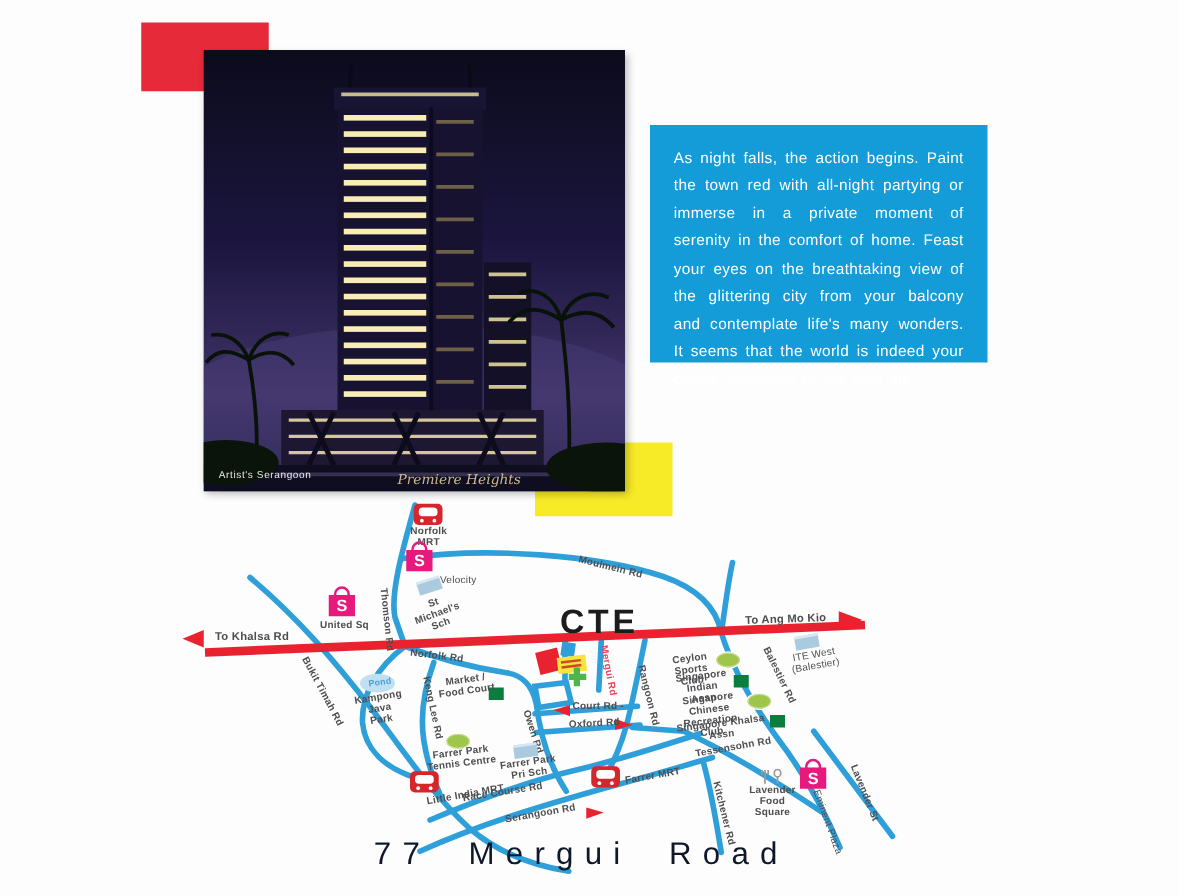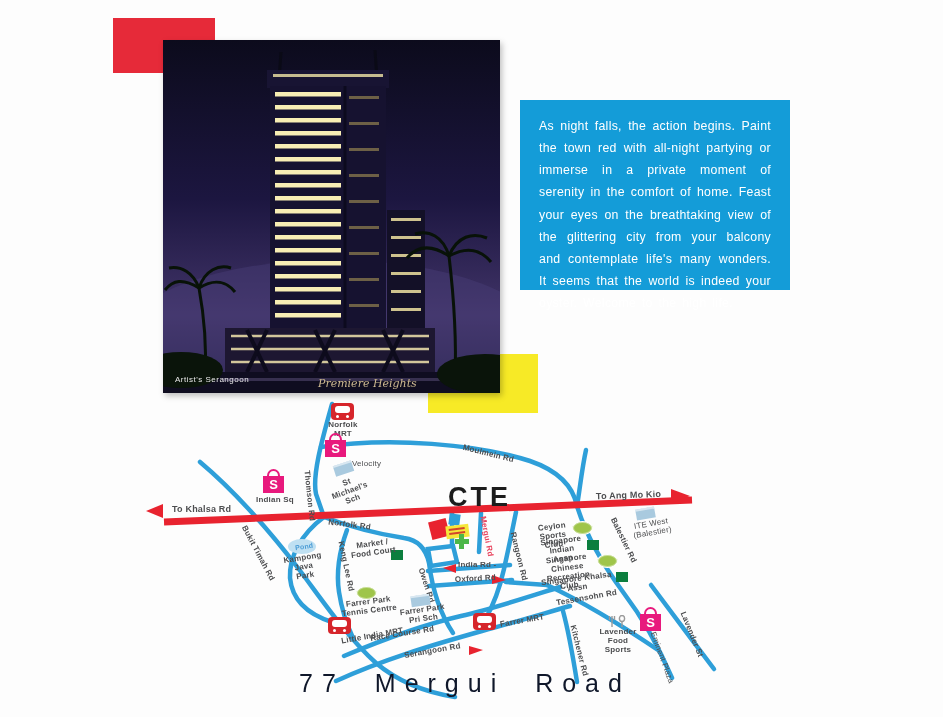--- a/index.html
+++ b/index.html
@@ -214,21 +214,21 @@
   <div class="lb dir" style="left:596px;top:490px;transform:rotate(-2deg);">To Ang Mo Kio</div>
 
   <div class="lb" style="left:306px;top:466px;transform:rotate(84deg);transform-origin:left center;">Thomson Rd</div>
   <div class="lb" style="left:462px;top:450px;transform:rotate(14deg);">Moulmein Rd</div>
   <div class="lb" style="left:328px;top:521px;transform:rotate(7deg);">Norfolk Rd</div>
   <div class="lb" style="left:340px;top:537px;transform:rotate(78deg);transform-origin:left center;">Keng Lee Rd</div>
   <div class="lb" style="left:243px;top:522px;transform:rotate(62deg);transform-origin:left center;">Bukit Timah Rd</div>
   <div class="lb" style="left:420px;top:564px;transform:rotate(72deg);transform-origin:left center;">Owen Rd</div>
   <div class="lb" id="mergui-label" style="left:482px;top:512px;transform:rotate(79deg);transform-origin:left center;">Mergui Rd</div>
   <div class="lb" style="left:512px;top:528px;transform:rotate(76deg);transform-origin:left center;">Rangoon Rd</div>
-  <div class="lb" style="left:458px;top:561px;">India Rd -</div>
+  <div class="lb" style="left:458px;top:561px;">Court Rd -</div>
   <div class="lb" style="left:455px;top:575px;transform:rotate(-3deg);">Oxford Rd</div>
   <div class="lb" style="left:370px;top:630px;transform:rotate(-9deg);">Race Course Rd</div>
   <div class="lb" style="left:404px;top:647px;transform:rotate(-10deg);">Serangoon Rd</div>
   <div class="lb" style="left:556px;top:594px;transform:rotate(-10deg);">Tessensohn Rd</div>
   <div class="lb" style="left:572px;top:621px;transform:rotate(76deg);transform-origin:left center;">Kitchener Rd</div>
   <div class="lb" style="left:612px;top:514px;transform:rotate(64deg);transform-origin:left center;">Balestier Rd</div>
   <div class="lb" style="left:682px;top:608px;transform:rotate(68deg);transform-origin:left center;">Lavender St</div>
   <div class="lb" style="left:652px;top:628px;transform:rotate(70deg);transform-origin:left center;font-weight:500;">Eminent Plaza</div>
 
   <div class="mrt" style="left:331px;top:403px;">
@@ -248,36 +248,36 @@
     </div>
   <div class="lb" style="left:500px;top:617px;transform:rotate(-10deg);">Farrer MRT</div>
 
   <div class="bag" style="left:325px;top:440px;">
       <span>S</span>
     </div>
   <div class="lb" style="left:352px;top:444px;font-weight:400;margin-top:16px;">Velocity</div>
   <div class="bag" style="left:263px;top:476px;">
       <span>S</span>
     </div>
-  <div class="lb" style="left:256px;top:496px;">Indian Sq</div>
+  <div class="lb" style="left:256px;top:496px;">United Sq</div>
   <div class="bag" style="left:640px;top:614px;">
       <span>S</span>
     </div>
   <svg class="abs" style="left:608px;top:615px;z-index:3;" width="22" height="13">
     <g stroke="#9a9a9a" stroke-width="1.4" fill="none">
       <line x1="4" y1="1" x2="4" y2="12"></line>
         <line x1="1.5" y1="1" x2="1.5" y2="5"></line>
         <line x1="6.5" y1="1" x2="6.5" y2="5"></line>
       <ellipse cx="14" cy="3.5" rx="2.6" ry="3"></ellipse>
         <line x1="14" y1="6.5" x2="14" y2="12"></line>
     </g>
   </svg>
   <div class="lb ctr" style="left:596px;top:628px;width:44px;">Lavender
 Food
-Sports</div>
+Square</div>
 
   <div class="school" style="left:334px;top:463px;transform:rotate(-18deg);"></div>
   <div class="lb ctr" style="left:326px;top:478px;width:48px;transform:rotate(-20deg);">St Michael's
 Sch</div>
   <div class="school" style="left:411px;top:595px;transform:rotate(-8deg);"></div>
   <div class="lb ctr" style="left:399px;top:606px;width:48px;transform:rotate(-8deg);">Farrer Park
 Pri Sch</div>
   <div class="school" style="left:636px;top:508px;transform:rotate(-10deg);"></div>
   <div class="lb ctr" style="left:630px;top:520px;width:44px;transform:rotate(-10deg);font-weight:500;">ITE West
 (Balestier)</div>

